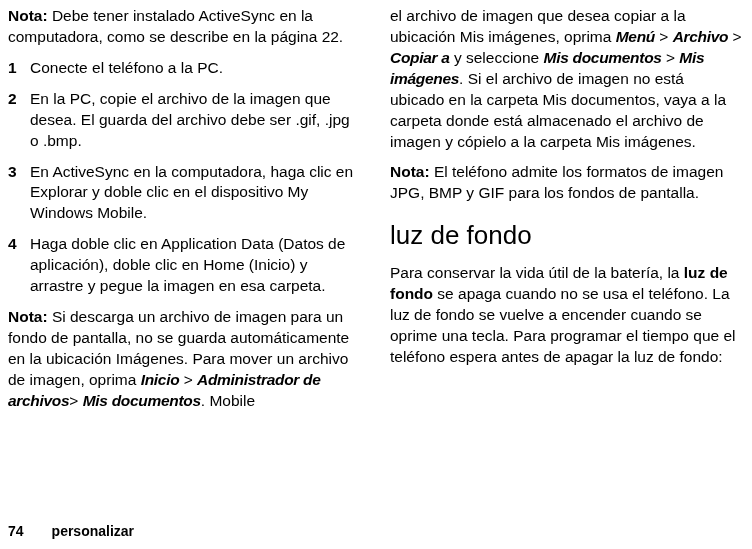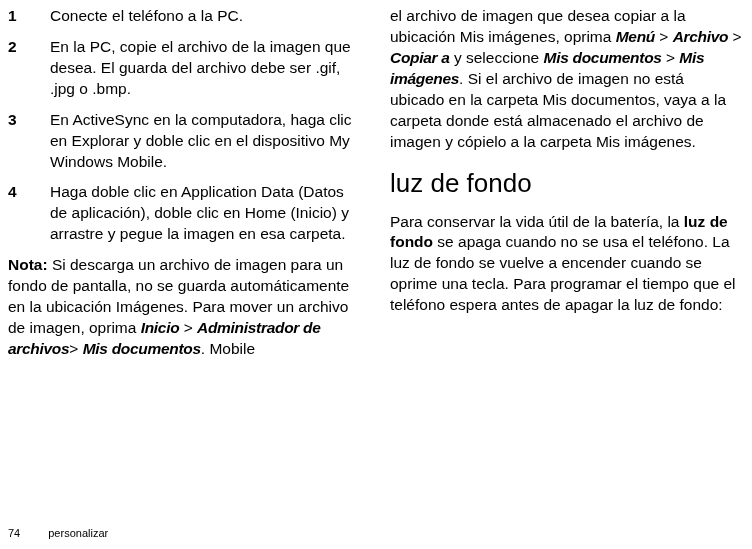--- a/index.html
+++ b/index.html
@@ -20,37 +20,40 @@
     }
     .col {
       width: 50%;
     }
     .para { margin-bottom: 10px; }
     .bold { font-weight: bold; }
     .cond { font-family: "Arial Narrow", Arial, sans-serif; font-weight: bold; letter-spacing: -0.3px; font-style: italic; }
     ol { list-style: none; padding: 0; margin: 0; }
     li { display: flex; margin-bottom: 10px; }
     .num { font-weight: bold; width: 22px; flex-shrink: 0; }
-    .litext { flex: 1; margin-left: 20px; }
+    .litext { flex: 1; }
     h2 { font-size: 26px; font-weight: normal; margin: 14px 0 10px 0; }
     .footer {
       position: absolute;
       bottom: 8px;
       left: 8px;
-      font-weight: normal;
-      font-size: 11px;
+      font-weight: bold;
+      font-size: 14px;
     }
     .footer .pn { margin-right: 28px; }
   </style>
 </head>
 <body>
 
 <div class="columns">
 
   <div class="col">
+    <p class="para">
+      <span class="bold">Nota:</span><span> Debe tener instalado ActiveSync en la computadora, como se describe en la página 22.</span>
+    </p>
 
     <ol>
       <li>
         <span class="num">1</span>
         <span class="litext">Conecte el teléfono a la PC.</span>
       </li>
       <li>
         <span class="num">2</span>
         <span class="litext">En la PC, copie el archivo de la imagen que desea. El guarda del archivo debe ser .gif, .jpg o .bmp.</span>
       </li>
@@ -67,20 +70,23 @@
     <p class="para">
       <span class="bold">Nota:</span><span> Si descarga un archivo de imagen para un fondo de pantalla, no se guarda automáticamente en la ubicación Imágenes. Para mover un archivo de imagen, oprima </span><span class="cond">Inicio</span><span> &gt; </span><span class="cond">Administrador de archivos</span><span>&gt; </span><span class="cond">Mis documentos</span><span>. Mobile</span>
     </p>
   </div>
 
   <div class="col">
     <p class="para">
       <span>el archivo de imagen que desea copiar a la ubicación Mis imágenes, oprima </span><span class="cond">Menú</span><span> &gt; </span><span class="cond">Archivo</span><span> &gt; </span><span class="cond">Copiar a</span><span> y seleccione </span><span class="cond">Mis documentos</span><span> &gt; </span><span class="cond">Mis imágenes</span><span>. Si el archivo de imagen no está ubicado en la carpeta Mis documentos, vaya a la carpeta donde está almacenado el archivo de imagen y cópielo a la carpeta Mis imágenes.</span>
     </p>
 
+    <p class="para">
+      <span class="bold">Nota:</span><span> El teléfono admite los formatos de imagen JPG, BMP y GIF para los fondos de pantalla.</span>
+    </p>
 
     <h2>luz de fondo</h2>
 
     <p class="para">
       <span>Para conservar la vida útil de la batería, la </span><span class="bold">luz de fondo</span><span> se apaga cuando no se usa el teléfono. La luz de fondo se vuelve a encender cuando se oprime una tecla. Para programar el tiempo que el teléfono espera antes de apagar la luz de fondo:</span>
     </p>
   </div>
 
 </div>
 

